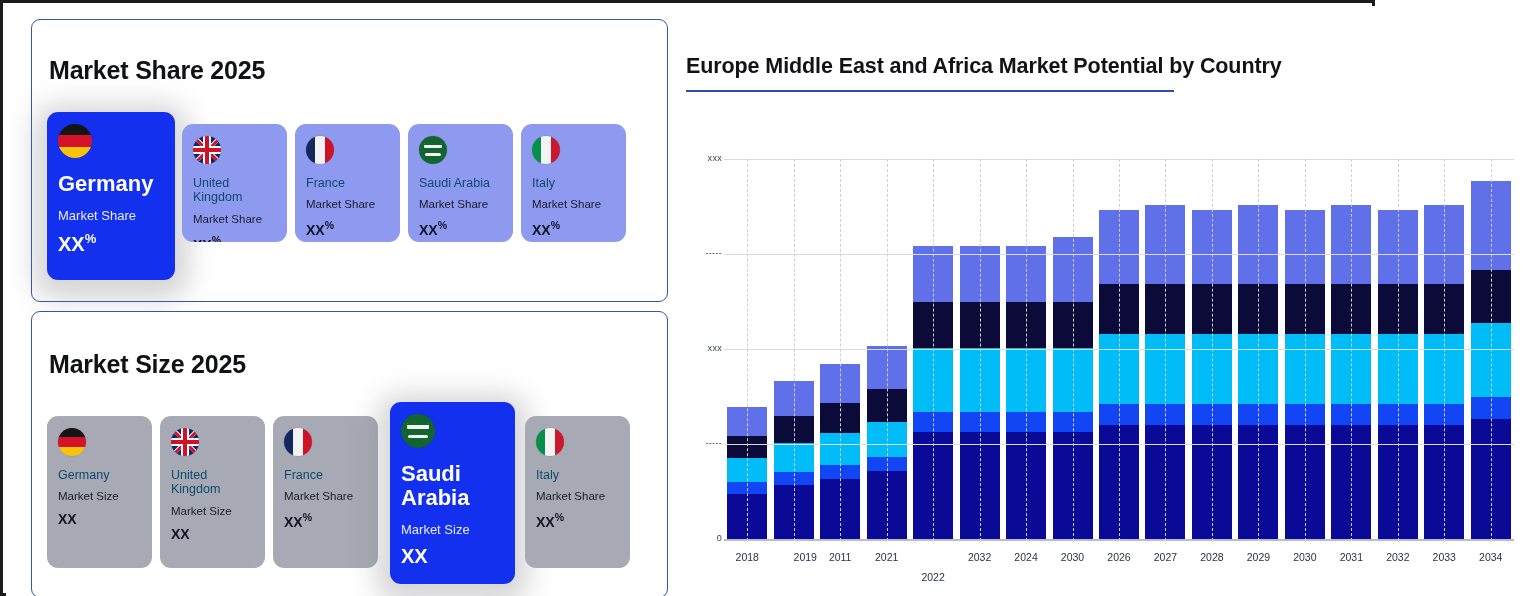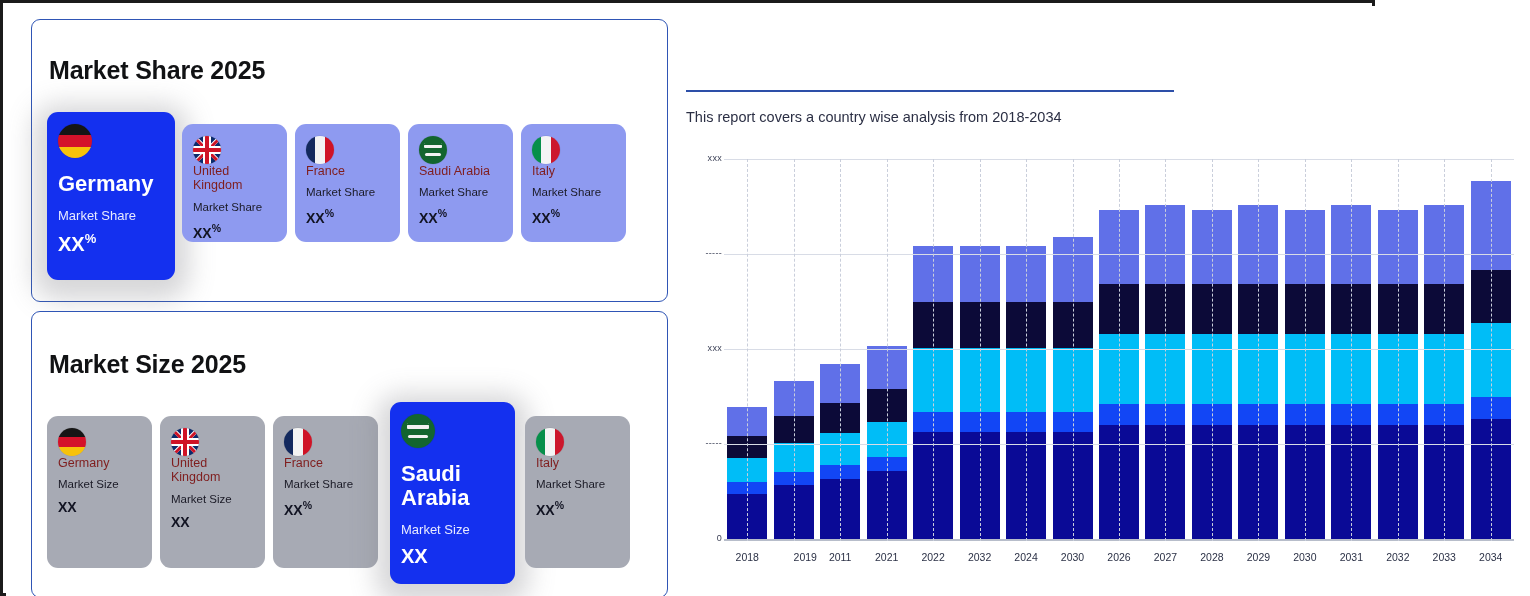--- a/index.html
+++ b/index.html
@@ -49,21 +49,22 @@
     border-radius:11px;
     padding:12px 11px 0 11px;
     overflow:hidden;
   }
   .card .flag{
     width:28px;height:28px;border-radius:50%;
     overflow:hidden;position:relative;display:block;
     box-shadow:0 0 0 0.5px rgba(0,0,0,0.10);
   }
   .card .cname{
-    font-size:12.5px;color:#7f1d1d;font-weight:400;line-height:1.15;
+    margin-top:12px;
+    font-size:12.5px;color:#0c4a6e;font-weight:400;line-height:1.15;
   }
   .card .clabel{
     margin-top:8px;font-size:11.5px;color:#1a1a26;font-weight:400;
   }
   .card .cval{
     margin-top:9px;font-size:14px;font-weight:700;color:#111322;
   }
   .card .cval .pct{font-size:10.5px;font-weight:700;vertical-align:super;}
 
   
@@ -259,22 +260,22 @@
               <div class="cname">Italy</div>
               <div class="clabel">Market Share</div>
               <div class="cval">XX<span class="pct">%</span></div>
             </div>
           </div>
     </div>
 
   </div>
 
   <div class="chart-wrap">
+    <div class="chart-title">Europe Middle East and Africa Market Potential by Country</div>
     <div class="title-rule"></div>
-    <div class="chart-sub">This report covers a country wise analysis from 2018-2034</div>
 
     <div class="plot">
       <div class="y-axis-labels" id="y-axis">
             <div class="y-lab" style="top: -6px;">xxx</div>
             <div class="y-lab" style="top: 89px;">-----</div>
             <div class="y-lab" style="top: 184px;">xxx</div>
             <div class="y-lab" style="top: 279px;">-----</div>
             <div class="y-lab" style="top: 374px;">0</div>
           </div>
       <div class="plot-area" id="plot-area">
@@ -420,21 +421,21 @@
             <div class="vgrid" style="left: 627.353px;"></div>
             <div class="vgrid" style="left: 673.824px;"></div>
             <div class="vgrid" style="left: 720.294px;"></div>
             <div class="vgrid" style="left: 766.765px;"></div>
           </div>
       <div class="x-axis" id="x-axis">
             <div class="x-lab" style="left: 0px; width: 46.4706px;">2018</div>
             <div class="x-lab" style="left: 46.4706px; width: 46.4706px; text-align: right;">2019</div>
             <div class="x-lab" style="left: 92.9412px; width: 46.4706px;">2011</div>
             <div class="x-lab" style="left: 139.412px; width: 46.4706px;">2021</div>
-            <div class="x-lab" style="left: 185.882px; width: 46.4706px;">2022</div>
+            <div class="x-lab" style="left: 185.882px; width: 46.4706px; margin-top: 20px;">2022</div>
             <div class="x-lab" style="left: 232.353px; width: 46.4706px;">2032</div>
             <div class="x-lab" style="left: 278.824px; width: 46.4706px;">2024</div>
             <div class="x-lab" style="left: 325.294px; width: 46.4706px;">2030</div>
             <div class="x-lab" style="left: 371.765px; width: 46.4706px;">2026</div>
             <div class="x-lab" style="left: 418.235px; width: 46.4706px; text-align: center;">2027</div>
             <div class="x-lab" style="left: 464.706px; width: 46.4706px;">2028</div>
             <div class="x-lab" style="left: 511.176px; width: 46.4706px;">2029</div>
             <div class="x-lab" style="left: 557.647px; width: 46.4706px;">2030</div>
             <div class="x-lab" style="left: 604.118px; width: 46.4706px;">2031</div>
             <div class="x-lab" style="left: 650.588px; width: 46.4706px;">2032</div>

